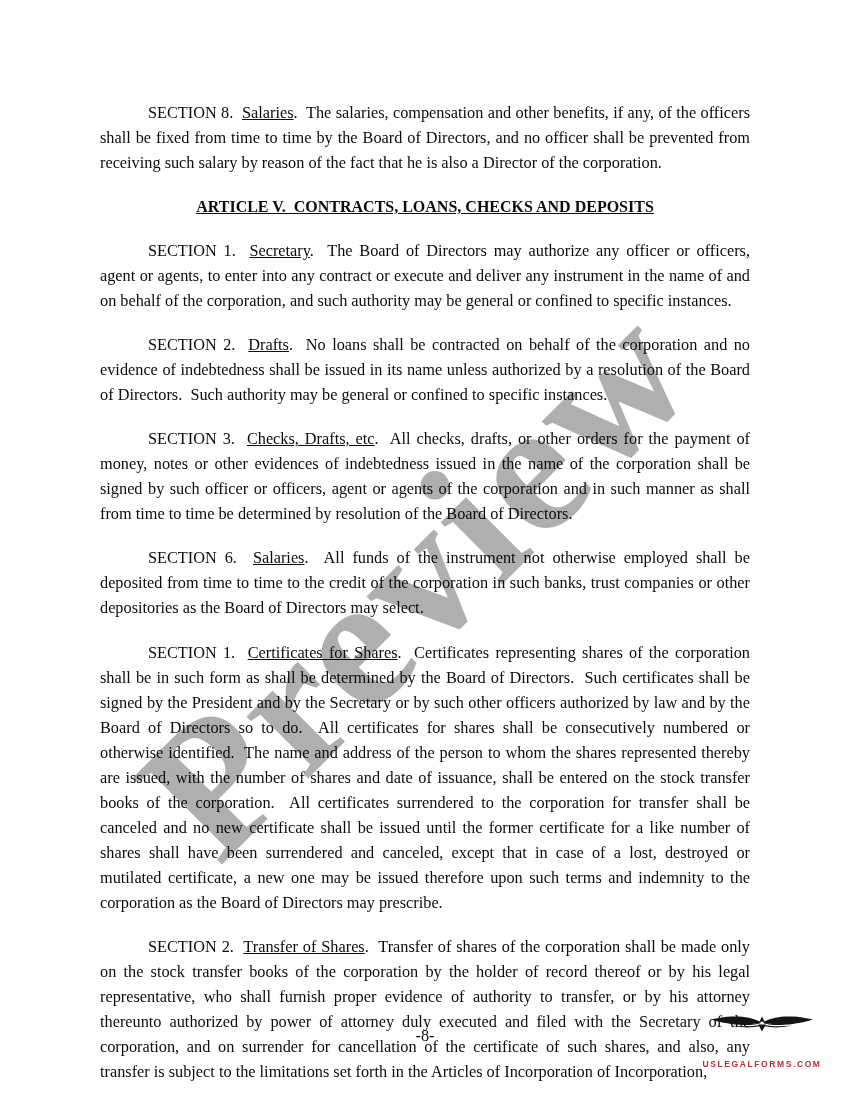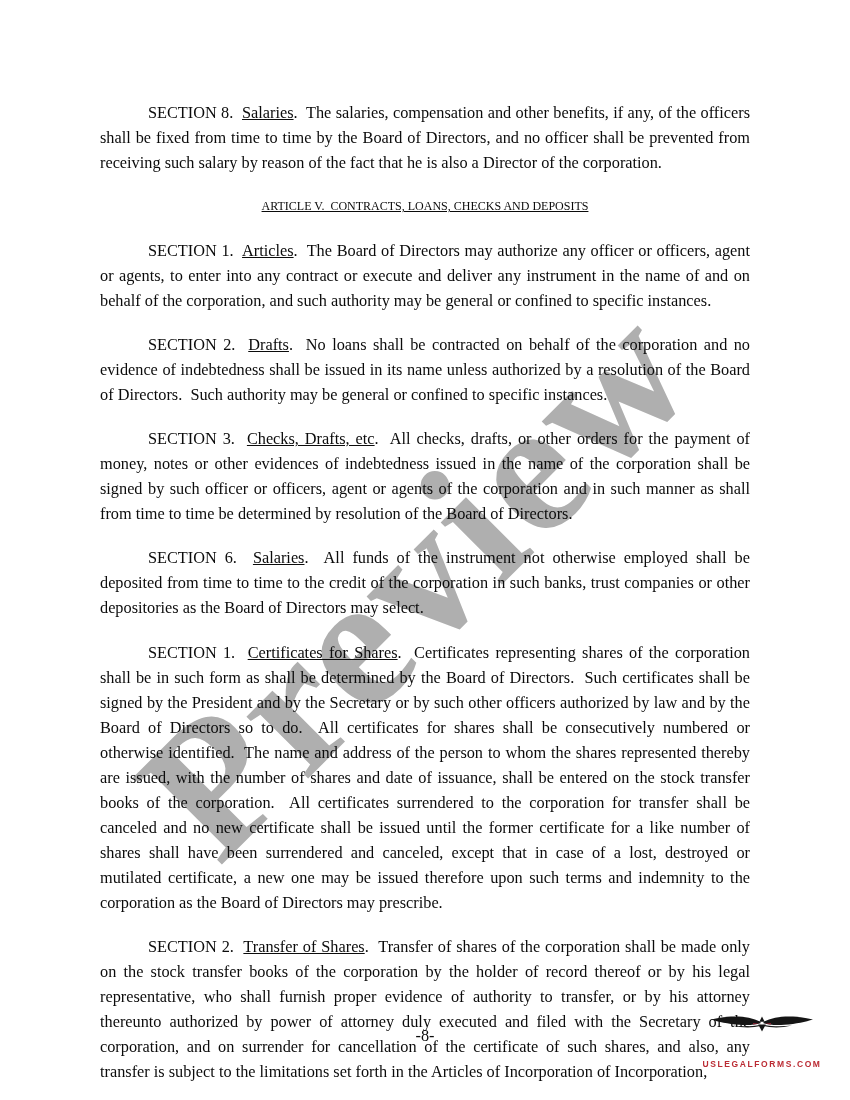--- a/index.html
+++ b/index.html
@@ -37,22 +37,22 @@
     text-align: justify;
   }
   .para {
     margin: 0 0 19.1px 0;
     text-indent: 48px;
     white-space: pre-wrap;
   }
   .article-heading {
     margin: 0 0 19.1px 0;
     text-align: center;
-    font-size: 12px;
-    font-weight: normal;
+    font-size: 16px;
+    font-weight: bold;
     white-space: pre-wrap;
   }
   .u { text-decoration: underline; }
   .page-number {
     position: absolute;
     left: 0;
     width: 100%;
     top: 1026px;
     text-align: center;
     font-size: 16.3px;
@@ -99,21 +99,21 @@
 <div class="page">
 
   <div class="watermark">Preview</div>
 
   <div class="content">
 
     <p class="para"><span>SECTION 8.  </span><span class="u">Salaries</span><span>.  The salaries, compensation and other benefits, if any, of the officers shall be fixed from time to time by the Board of Directors, and no officer shall be prevented from receiving such salary by reason of the fact that he is also a Director of the corporation.</span></p>
 
     <p class="article-heading"><span class="u">ARTICLE V.  CONTRACTS, LOANS, CHECKS AND DEPOSITS</span></p>
 
-    <p class="para"><span>SECTION 1.  </span><span class="u">Articles</span><span>.  The Board of Directors may authorize any officer or officers, agent or agents, to enter into any contract or execute and deliver any instrument in the name of and on behalf of the corporation, and such authority may be general or confined to specific instances.</span></p>
+    <p class="para"><span>SECTION 1.  </span><span class="u">Secretary</span><span>.  The Board of Directors may authorize any officer or officers, agent or agents, to enter into any contract or execute and deliver any instrument in the name of and on behalf of the corporation, and such authority may be general or confined to specific instances.</span></p>
 
     <p class="para"><span>SECTION 2.  </span><span class="u">Drafts</span><span>.  No loans shall be contracted on behalf of the corporation and no evidence of indebtedness shall be issued in its name unless authorized by a resolution of the Board of Directors.  Such authority may be general or confined to specific instances.</span></p>
 
     <p class="para"><span>SECTION 3.  </span><span class="u">Checks, Drafts, etc</span><span>.  All checks, drafts, or other orders for the payment of money, notes or other evidences of indebtedness issued in the name of the corporation shall be signed by such officer or officers, agent or agents of the corporation and in such manner as shall from time to time be determined by resolution of the Board of Directors.</span></p>
 
     <p class="para"><span>SECTION 6.  </span><span class="u">Salaries</span><span>.  All funds of the instrument not otherwise employed shall be deposited from time to time to the credit of the corporation in such banks, trust companies or other depositories as the Board of Directors may select.</span></p>
 
 
     <p class="para"><span>SECTION 1.  </span><span class="u">Certificates for Shares</span><span>.  Certificates representing shares of the corporation shall be in such form as shall be determined by the Board of Directors.  Such certificates shall be signed by the President and by the Secretary or by such other officers authorized by law and by the Board of Directors so to do.  All certificates for shares shall be consecutively numbered or otherwise identified.  The name and address of the person to whom the shares represented thereby are issued, with the number of shares and date of issuance, shall be entered on the stock transfer books of the corporation.  All certificates surrendered to the corporation for transfer shall be canceled and no new certificate shall be issued until the former certificate for a like number of shares shall have been surrendered and canceled, except that in case of a lost, destroyed or mutilated certificate, a new one may be issued therefore upon such terms and indemnity to the corporation as the Board of Directors may prescribe.</span></p>
 

